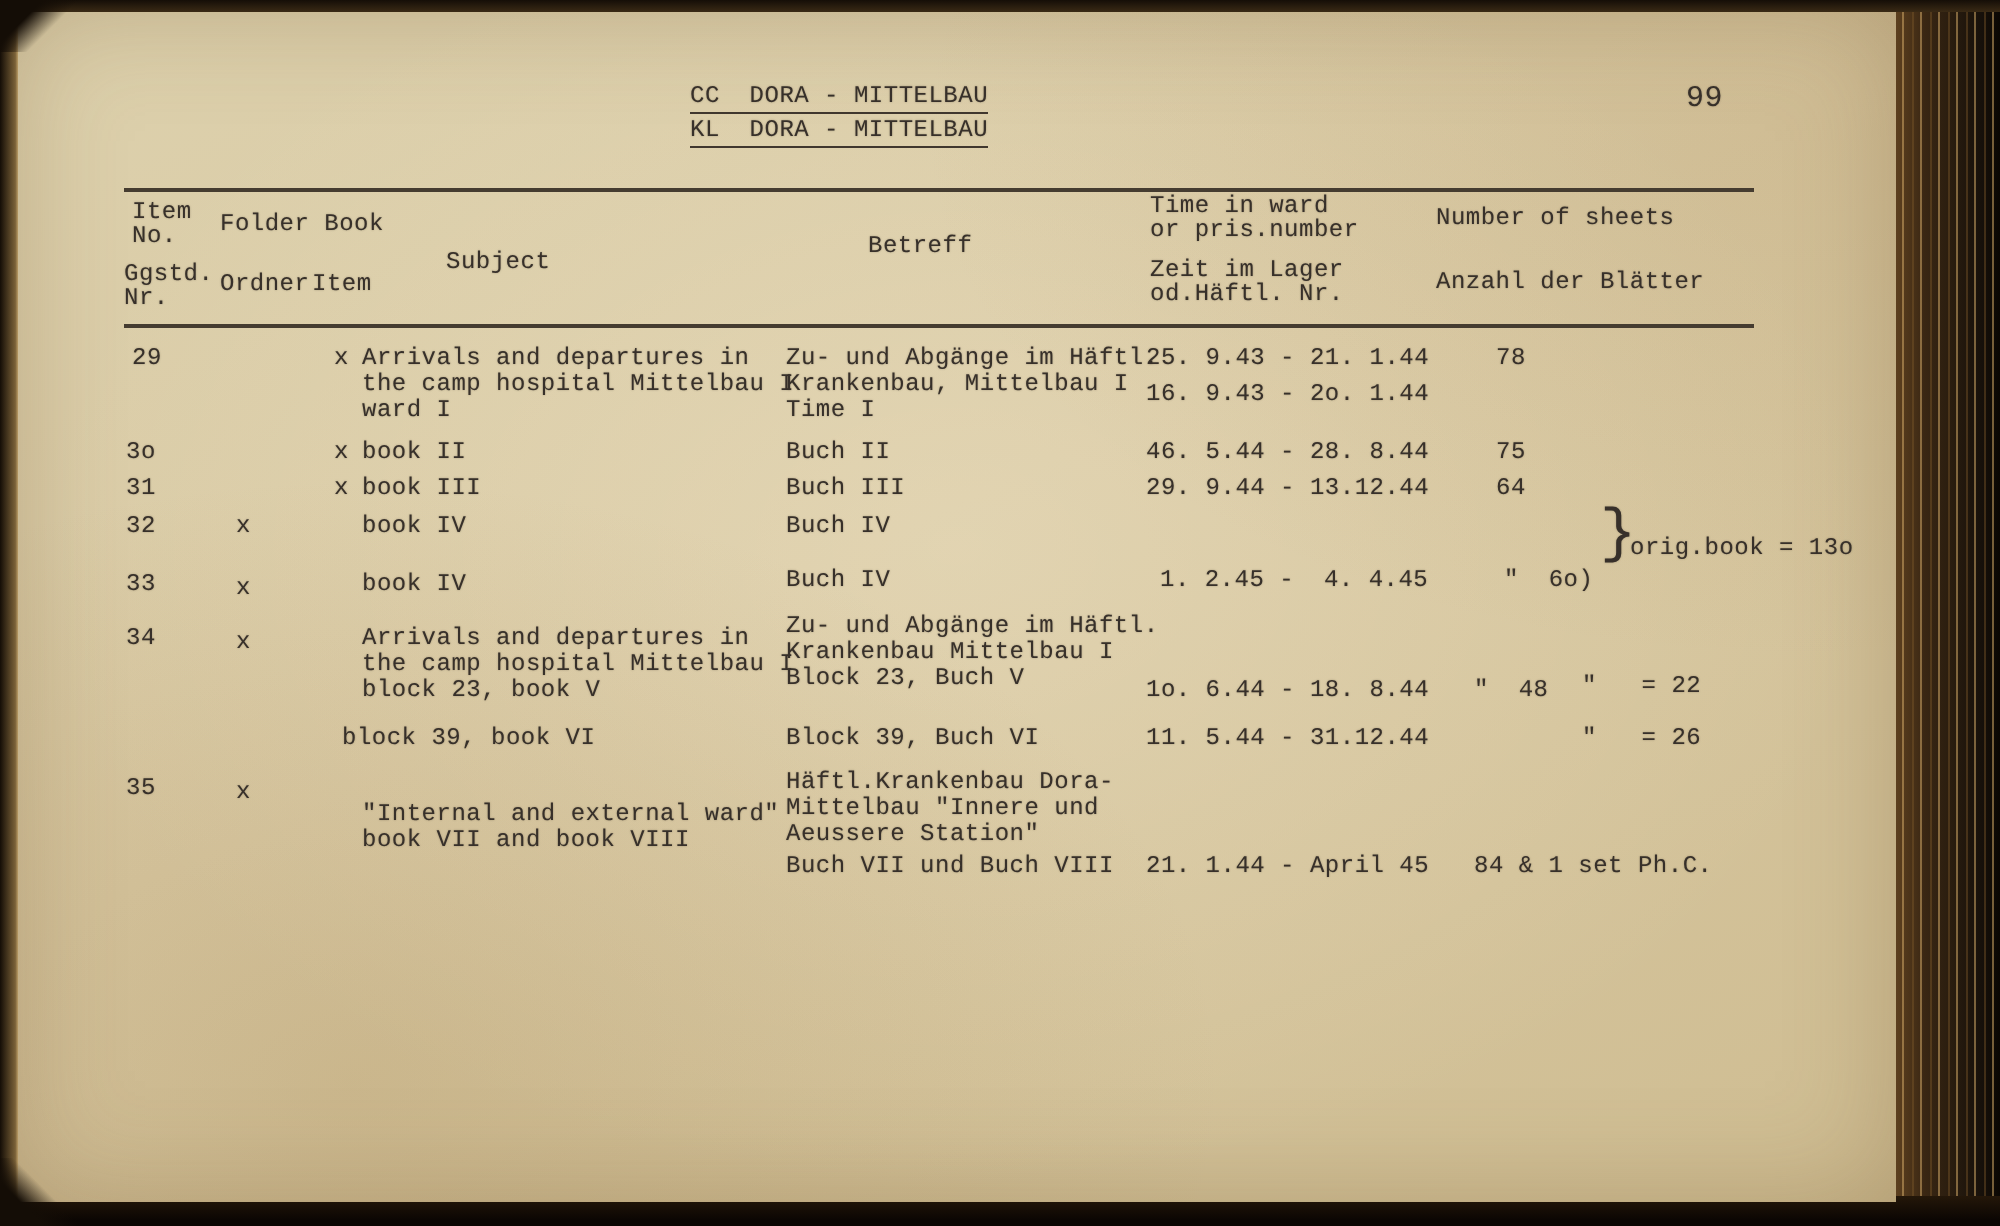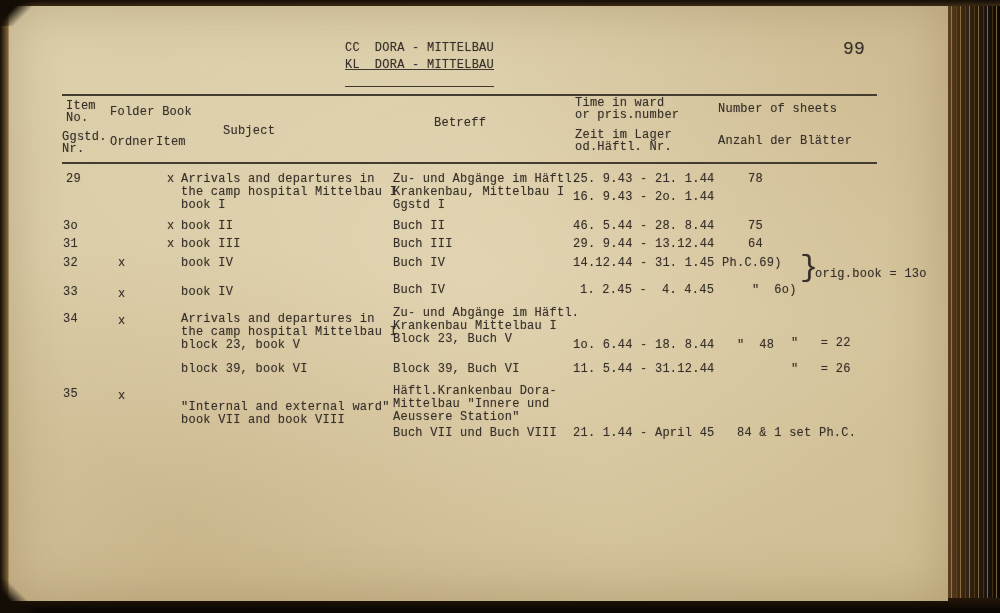--- a/index.html
+++ b/index.html
@@ -56,22 +56,22 @@
 
   
   .t {
     position:absolute;
     font-size:12px; line-height:13px;
     color:#37302a;
     white-space:pre;
     letter-spacing:.25px;
     text-shadow:0 0 1px rgba(52,42,30,.35);
   }
-  .u { border-bottom:1.4px solid #40372e; padding-bottom:14px; }
-  .big { font-size:18px; }
+  .u { border-bottom:1.4px solid #40372e; padding-bottom:1px; }
+  .big { font-size:15px; }
   .rule { position:absolute; height:1.6px; background:#453c30; }
   .brace { font-size:30px; line-height:30px; letter-spacing:0; }
 </style>
 </head>
 <body>
 
 <div class="scan">
   <div class="pages-edge"></div>
   <div class="bottom-edge"></div>
   <div class="bottom-page-line"></div>
@@ -98,24 +98,24 @@
     <div class="t" style="left:568px;top:104px">or pris.number</div>
     <div class="t" style="left:568px;top:124px">Zeit im Lager</div>
     <div class="t" style="left:568px;top:136px">od.Häftl. Nr.</div>
     <div class="t" style="left:711px;top:98px">Number of sheets</div>
     <div class="t" style="left:711px;top:130px">Anzahl der Blätter</div>
 
     <div class="t" style="left:59px;top:168px">29</div>
     <div class="t" style="left:160px;top:168px">x</div>
     <div class="t" style="left:174px;top:168px">Arrivals and departures in</div>
     <div class="t" style="left:174px;top:181px">the camp hospital Mittelbau I</div>
-    <div class="t" style="left:174px;top:194px">book I</div>
+    <div class="t" style="left:174px;top:194px">ward I</div>
     <div class="t" style="left:386px;top:168px">Zu- und Abgänge im Häftl.</div>
     <div class="t" style="left:386px;top:181px">Krankenbau, Mittelbau I</div>
-    <div class="t" style="left:386px;top:194px">Ggstd I</div>
+    <div class="t" style="left:386px;top:194px">Time I</div>
     <div class="t" style="left:566px;top:168px">25. 9.43 - 21. 1.44</div>
     <div class="t" style="left:566px;top:186px">16. 9.43 - 2o. 1.44</div>
     <div class="t" style="left:741px;top:168px">78</div>
 
     <div class="t" style="left:56px;top:215px">3o</div>
     <div class="t" style="left:160px;top:215px">x</div>
     <div class="t" style="left:174px;top:215px">book II</div>
     <div class="t" style="left:386px;top:215px">Buch II</div>
     <div class="t" style="left:566px;top:215px">46. 5.44 - 28. 8.44</div>
     <div class="t" style="left:741px;top:215px">75</div>
@@ -124,21 +124,20 @@
     <div class="t" style="left:160px;top:233px">x</div>
     <div class="t" style="left:174px;top:233px">book III</div>
     <div class="t" style="left:386px;top:233px">Buch III</div>
     <div class="t" style="left:566px;top:233px">29. 9.44 - 13.12.44</div>
     <div class="t" style="left:741px;top:233px">64</div>
 
     <div class="t" style="left:56px;top:252px">32</div>
     <div class="t" style="left:111px;top:252px">x</div>
     <div class="t" style="left:174px;top:252px">book IV</div>
     <div class="t" style="left:386px;top:252px">Buch IV</div>
-    <div class="t" style="left:566px;top:252px">14.12.44 - 31. 1.45 Ph.C.69)</div>
 
     <div class="t brace" style="left:793px;top:248px">}</div>
     <div class="t" style="left:808px;top:263px">orig.book = 13o</div>
 
     <div class="t" style="left:56px;top:281px">33</div>
     <div class="t" style="left:111px;top:283px">x</div>
     <div class="t" style="left:174px;top:281px">book IV</div>
     <div class="t" style="left:386px;top:279px">Buch IV</div>
     <div class="t" style="left:573px;top:279px">1. 2.45 -  4. 4.45</div>
     <div class="t" style="left:745px;top:279px">"  6o)</div>
@@ -148,21 +147,21 @@
     <div class="t" style="left:174px;top:308px">Arrivals and departures in</div>
     <div class="t" style="left:174px;top:321px">the camp hospital Mittelbau I</div>
     <div class="t" style="left:174px;top:334px">block 23, book V</div>
     <div class="t" style="left:386px;top:302px">Zu- und Abgänge im Häftl.</div>
     <div class="t" style="left:386px;top:315px">Krankenbau Mittelbau I</div>
     <div class="t" style="left:386px;top:328px">Block 23, Buch V</div>
     <div class="t" style="left:566px;top:334px">1o. 6.44 - 18. 8.44</div>
     <div class="t" style="left:730px;top:334px">"  48</div>
     <div class="t" style="left:784px;top:332px">"   = 22</div>
 
-    <div class="t" style="left:174px;top:358px">block 39, book VI</div>
+    <div class="t" style="left:164px;top:358px">block 39, book VI</div>
     <div class="t" style="left:386px;top:358px">Block 39, Buch VI</div>
     <div class="t" style="left:566px;top:358px">11. 5.44 - 31.12.44</div>
     <div class="t" style="left:784px;top:358px">"   = 26</div>
 
     <div class="t" style="left:56px;top:383px">35</div>
     <div class="t" style="left:111px;top:385px">x</div>
     <div class="t" style="left:174px;top:396px">"Internal and external ward"</div>
     <div class="t" style="left:174px;top:409px">book VII and book VIII</div>
     <div class="t" style="left:386px;top:380px">Häftl.Krankenbau Dora-</div>
     <div class="t" style="left:386px;top:393px">Mittelbau "Innere und</div>

